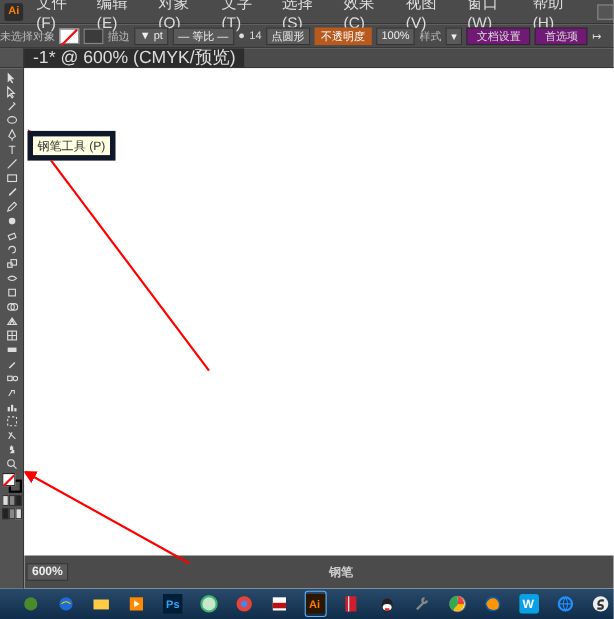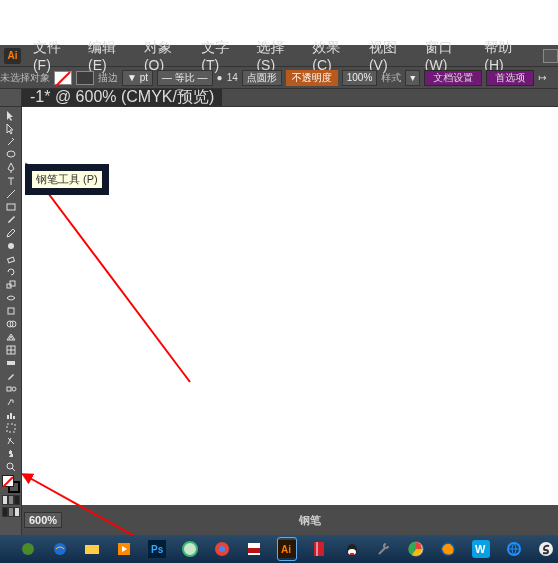--- a/index.html
+++ b/index.html
@@ -1,17 +1,17 @@
 <!DOCTYPE html>
 <html><head>
 <meta charset="utf-8">
 <style>
   * { margin: 0; padding: 0; box-sizing: border-box; }
   body { width: 558px; height: 563px; background: #fff; font-family: "Microsoft YaHei", sans-serif; font-size: 11px; overflow: hidden; position: relative; }
-  .app { position: absolute; inset: 0; margin-top: 45px; }
+  .app { position: absolute; inset: 0; }
   .menubar { height: 22px; background: #4b4b4b; color: #ddd; display: flex; align-items: center; padding-left: 4px; border-bottom: 1px solid #333; }
   .ai-logo { width: 18px; height: 16px; background: #2d2d2d; color: #ff7c00; font-weight: bold; font-size: 10px; display: flex; align-items: center; justify-content: center; margin-right: 6px; border-radius: 2px; }
   .menubar .mitem { padding: 0 6px; cursor: pointer; font-size: 14px; }
   .search-doc { width: 16px; height: 14px; border: 1px solid #888; margin-left: 8px; background: #555; }
   .optbar { height: 22px; background: #4b4b4b; border-bottom: 1px solid #333; display: flex; align-items: center; padding-left: 0; gap: 4px; color: #ddd; font-size: 10px; }
   .optbar .lbl { color: #bbb; }
   .no-fill { width: 18px; height: 14px; background: #fff; position: relative; border: 1px solid #888; }
   .no-fill::after { content: ""; position: absolute; left: -2px; right: -2px; top: 50%; border-top: 2px solid #e11; transform: rotate(-45deg); }
   .stroke-sw { width: 18px; height: 14px; background: #3b3b3b; border: 1px solid #888; }
   .dd { background: #5a5a5a; border: 1px solid #333; height: 16px; display: flex; align-items: center; padding: 0 4px; color: #eee; }
@@ -29,21 +29,21 @@
   .fs-fill::after { content: ""; position: absolute; left: -2px; right: -2px; top: 50%; border-top: 2px solid #e11; transform: rotate(-45deg); }
   .fs-stroke { position: absolute; bottom: 0; right: 0; width: 12px; height: 12px; background: #535353; border: 2px solid #000; }
   .mode-row { width: 18px; height: 10px; display: flex; margin-top: 2px; }
   .mode-row .m { flex: 1; border: 1px solid #333; }
   .m1 { background: #ddd; } .m2 { background: #888; } .m3 { background: #222; }
   .canvas { flex: 1; background: #fff; position: relative; overflow: hidden; }
   .hscroll { position: absolute; left: 0; right: 0; bottom: 0; height: 30px; background: #4b4b4b; display: flex; align-items: center; font-weight: bold; }
   .taskbar { position: absolute; bottom: 0; left: 0; right: 0; height: 28px; background: linear-gradient(#2a4a6a, #0f2d4a); display: flex; align-items: center; padding: 0 4px; gap: 16px; }
   .start { width: 26px; height: 26px; border-radius: 50%; background: radial-gradient(circle at 30% 30%, #5faef0, #0a5aa8); }
   .ticon { width: 26px; height: 22px; border-radius: 2px; display: flex; align-items: center; justify-content: center; font-size: 10px; color: #fff; }
-  .tooltip { position: absolute; background: #ffffe1; border: 7px solid #0f172a; color: #333; font-size: 11px; padding: 1px 4px; white-space: nowrap; z-index: 10; }
+  .tooltip { position: absolute; background: #ffffe1; border: 5px solid #0f172a; color: #333; font-size: 11px; padding: 1px 4px; white-space: nowrap; z-index: 10; }
   .arrow-svg { position: absolute; top: 0; left: 0; pointer-events: none; z-index: 5; }
 </style>
 </head>
 <body>
 
 <div class="app">
   <div class="menubar">
     <div class="ai-logo">Ai</div>
     <div class="mitem">文件(F)</div>
     <div class="mitem">编辑(E)</div>

